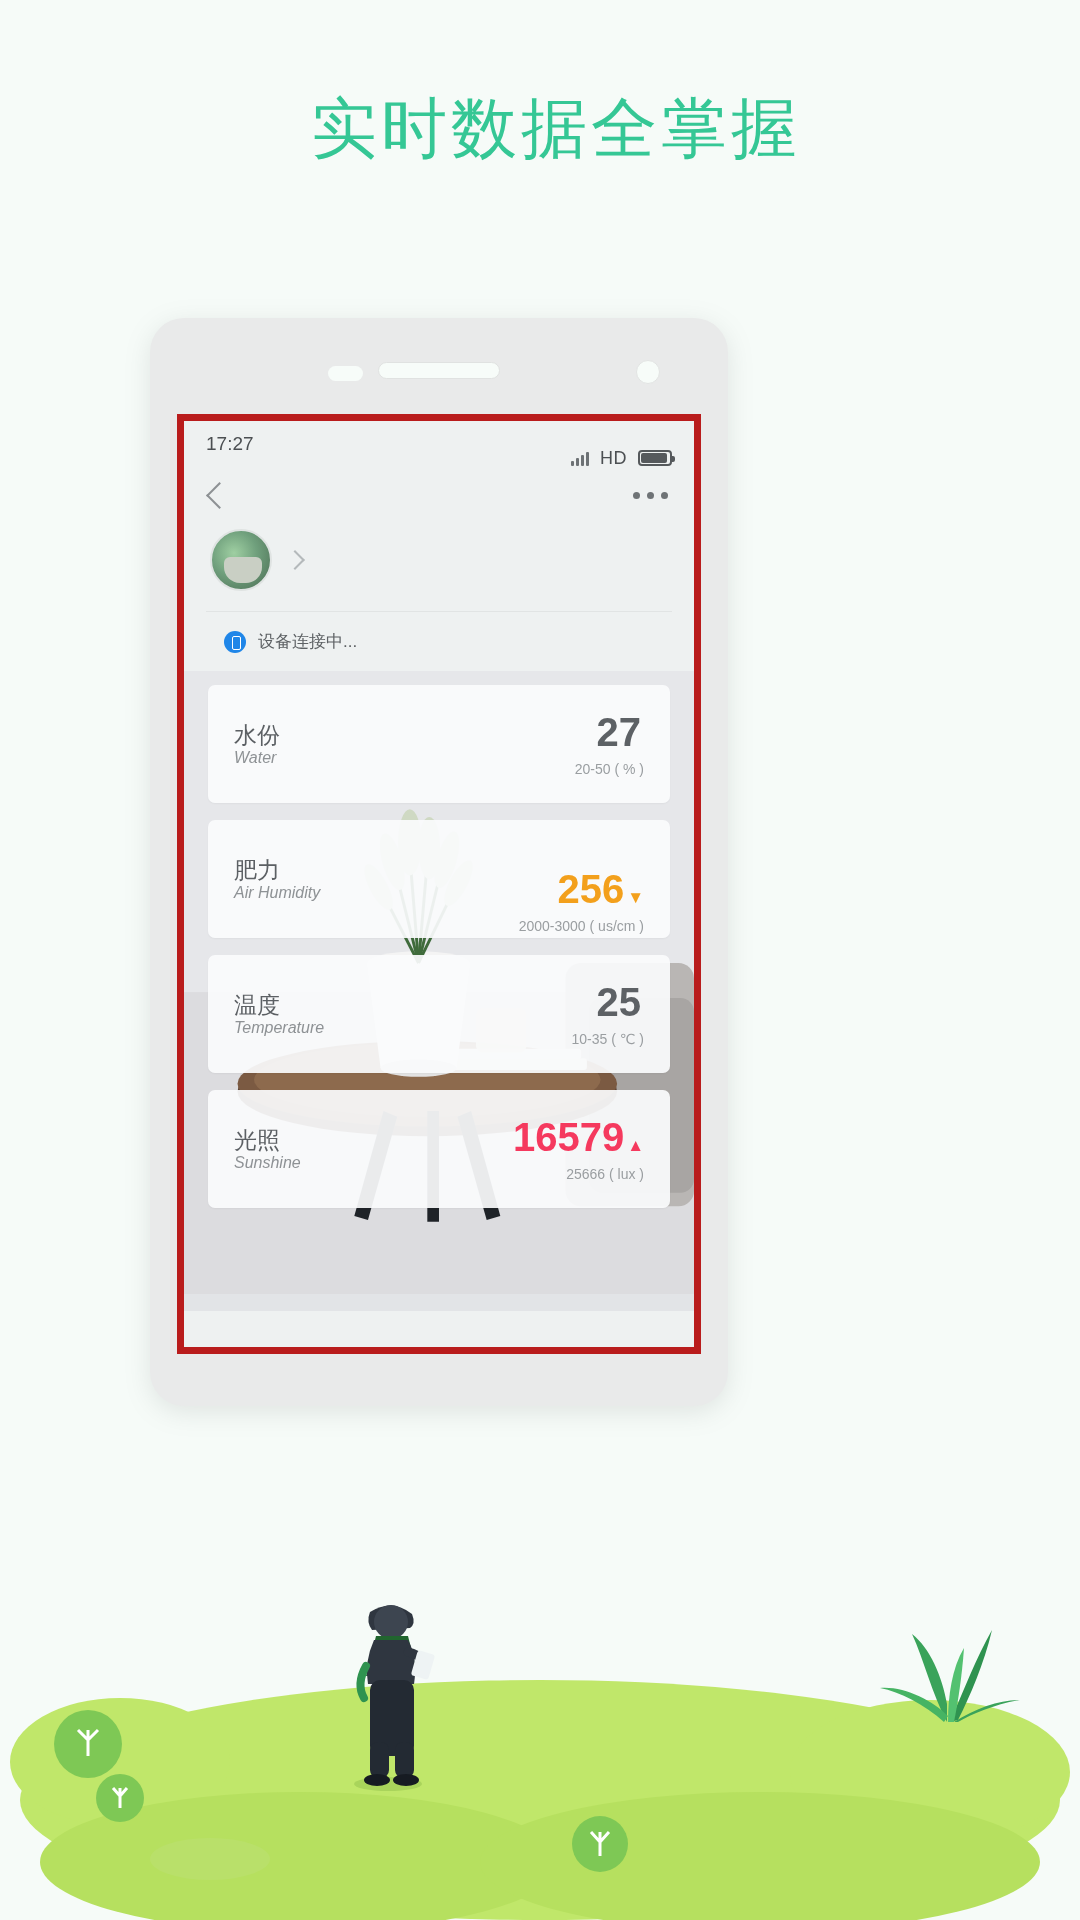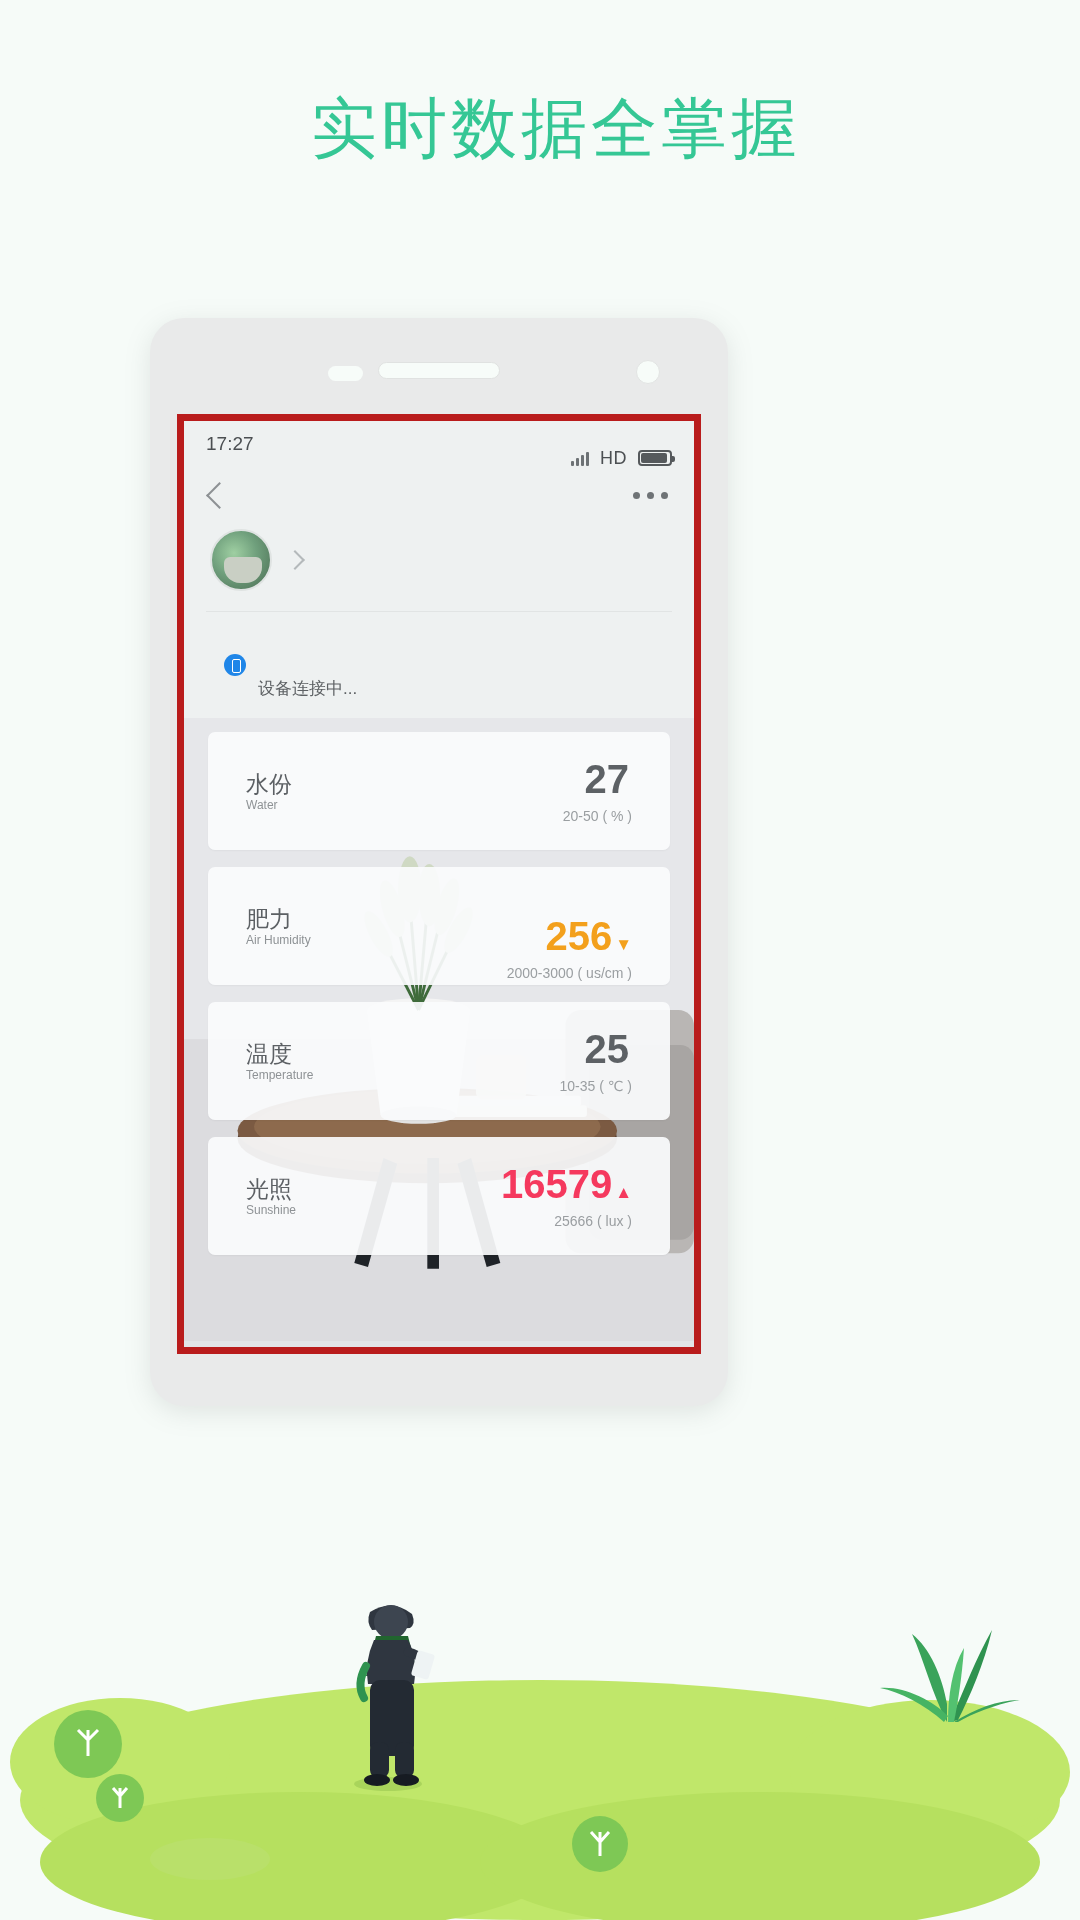--- a/index.html
+++ b/index.html
@@ -102,38 +102,38 @@
 
   .divider { height:1px; background:#e1e4e4; margin:0 22px; }
 
   
   .connect { display:flex; align-items:center; gap:12px; padding:18px 26px 18px 40px; }
   .dev-ico {
     width:22px; height:22px; border-radius:50%; background:#1f86e8;
     position:relative; flex:none;
   }
   .dev-ico:after { content:""; position:absolute; left:8px; top:5px; width:7px; height:12px; border:1.5px solid #fff; border-radius:2px; }
-  .connect-txt { font-size:17px; color:#5d6164;margin-top:47px; }
+  .connect-txt { font-size:17px; color:#5d6164; }
 
   
   .content { position:relative; height:640px; background:#e2e4e7; }
   .photo-bg { position:absolute; inset:0; }
 
   .cards { position:relative; padding:14px 24px 0 24px; }
   .card {
     background:rgba(250,251,252,0.93);
     border-radius:7px;
     height:118px;
     margin-bottom:17px;
     display:flex; align-items:center; justify-content:space-between;
-    padding:0 38px;
+    padding:0 26px;
     box-shadow:0 1px 2px rgba(0,0,0,0.04);
   }
   .card-left .c-cn { font-size:23px; color:#5c6064; line-height:1.25; }
-  .card-left .c-en { font-size:12px; color:#8e9295; margin-top:0; }
+  .card-left .c-en { font-size:16px; color:#8e9295; margin-top:0;font-style:italic; }
   .card-right { text-align:right; }
   .c-val { font-size:40px; line-height:1; color:#5d6165; font-weight:700; display:inline-flex; align-items:flex-end; }
   .c-val .arrow { font-size:17px; margin-left:3px; line-height:1.2; }
   .c-range { font-size:14px; color:#9a9ea1; margin-top:9px; }
   .val-orange { color:#f3a01c;margin-top:44px; }
   .val-red { color:#f5395e; }
 
   
   .figure { position:absolute; left:330px; bottom:128px; width:120px; height:200px; z-index:8; }
   .succulent { position:absolute; right:58px; bottom:196px; width:150px; height:120px; z-index:7; }

